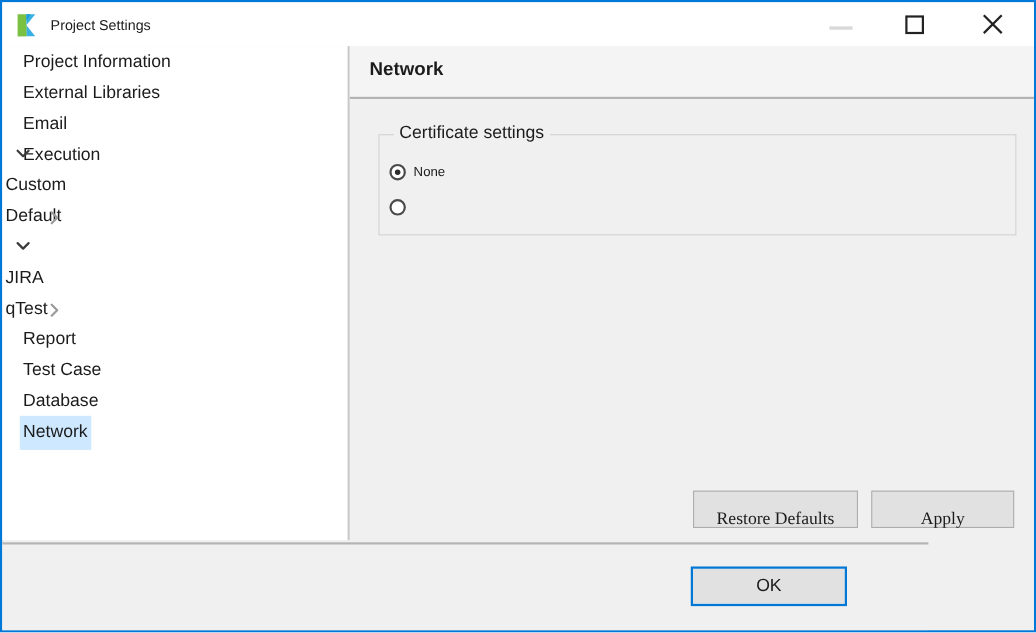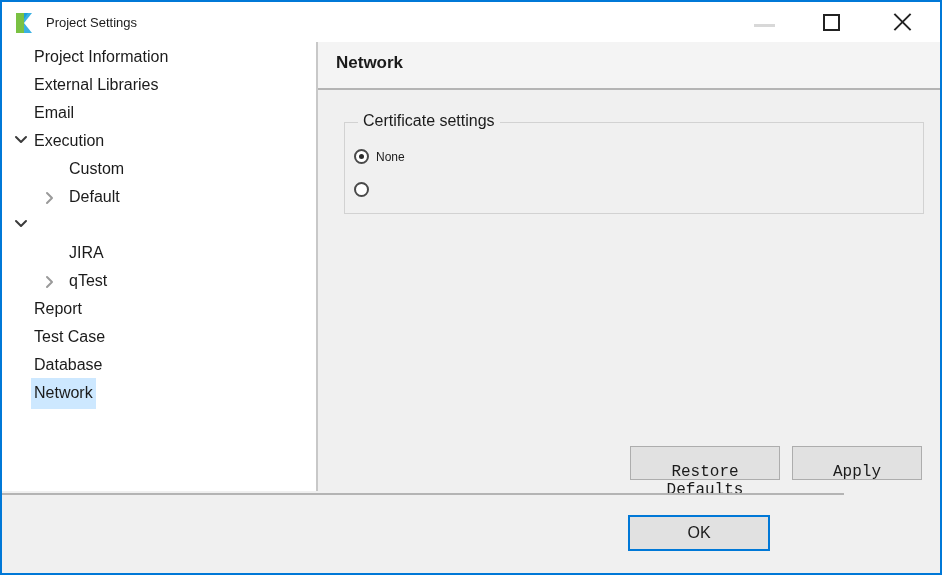--- a/index.html
+++ b/index.html
@@ -111,22 +111,22 @@
     white-space: nowrap;
     cursor: default;
   }
   .tree-item .tw-label {
     display: inline-block;
     padding: 1px 3px 2px 3px;
   }
   .tree-item.selected .tw-label {
     background: #cde8ff;
   }
-  .lvl0 { padding-left: 29px; }
-  .lvl1 { padding-left: 64px; }
+  .lvl0 { padding-left: 16px; }
+  .lvl1 { }
   .arrow {
     position: absolute;
     width: 16px;
     height: 28px;
     top: 0;
   }
   .arrow.at0 { left: 12px; }
   .arrow.at1 { left: 42px; }
   .arrow svg { display: block; margin-top: 9px; }
 
@@ -215,21 +215,21 @@
     color: #1b1b1b;
     vertical-align: middle;
   }
 
   
   .btn {
     position: absolute;
     background: #e1e1e1;
     border: 1px solid #adadad;
     box-sizing: border-box;
-    font-family: Liberation Mono, monospace;
+    font-family: Liberation Serif, serif;
     font-size: 16px;
     color: #1b1b1b;
     text-align: center;
     cursor: default;
     padding: 16px;
   }
   #btn-restore {
     left: 312px;
     top: 404px;
     width: 150px;

